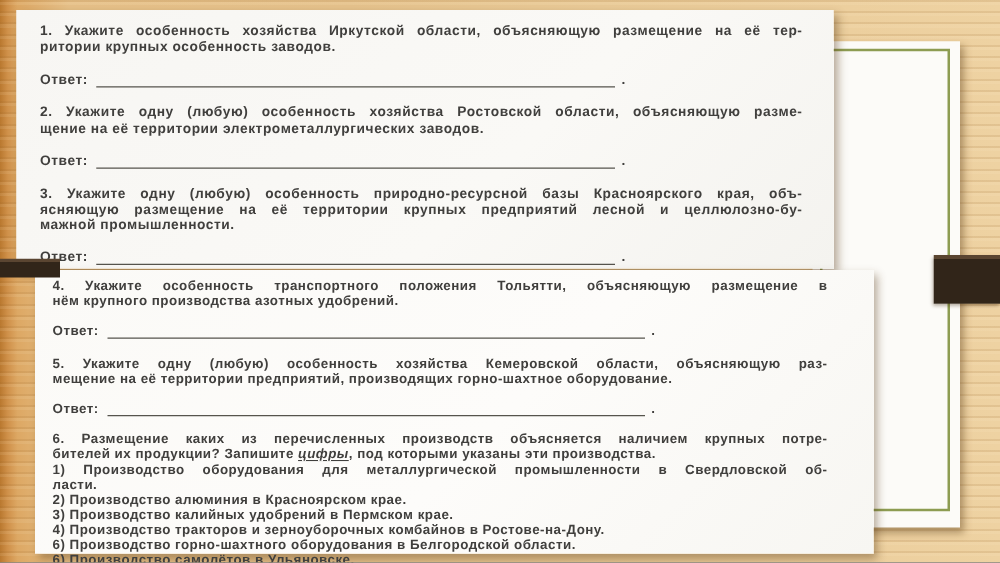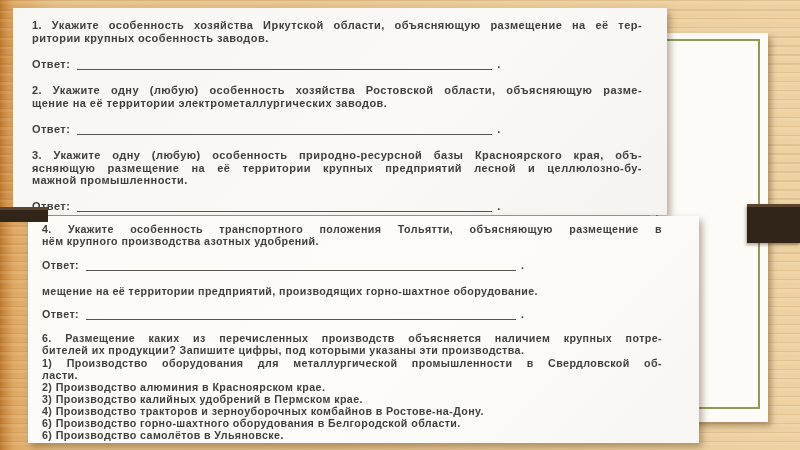--- a/index.html
+++ b/index.html
@@ -47,21 +47,21 @@
   .ans-label{flex:none;margin-right:7px;}
   .ans-line{flex:none;height:11px;border-bottom:1.3px solid #56544d;}
   .w1{width:415px;}
   .w2{width:430px;}
   .ans-dot{flex:none;margin-left:5px;}
   .mt-q{margin-top:14px;}
   .items{margin-top:1px;}
   .items .tl{line-height:11.2px;}
   .q6 .tl{line-height:12px;}
   .q6{margin-top:12px;}
-  .term{text-decoration:underline;text-underline-offset:1.5px;}
+  .term{text-decoration:underline;text-underline-offset:1.5px;font-style:italic;}
 </style>
 </head>
 <body>
 
 <div class="stage">
 
   <div class="sheet">
     <div class="sheet-border"></div>
   </div>
 
@@ -103,20 +103,21 @@
       <div class="tl jl">4. Укажите особенность транспортного положения Тольятти, объясняющую размещение в</div>
       <div class="tl">нём крупного производства азотных удобрений.</div>
     </div>
     <div class="ans-row">
       <span class="ans-label">Ответ:</span>
       <span class="ans-line w2"></span>
       <span class="ans-dot">.</span>
     </div>
 
     <div class="mt-q">
+      <div class="tl jl">5. Укажите одну (любую) особенность хозяйства Кемеровской области, объясняющую раз-</div>
       <div class="tl">мещение на её территории предприятий, производящих горно-шахтное оборудование.</div>
     </div>
     <div class="ans-row">
       <span class="ans-label">Ответ:</span>
       <span class="ans-line w2"></span>
       <span class="ans-dot">.</span>
     </div>
 
     <div class="q6">
       <div class="tl jl">6. Размещение каких из перечисленных производств объясняется наличием крупных потре-</div>

